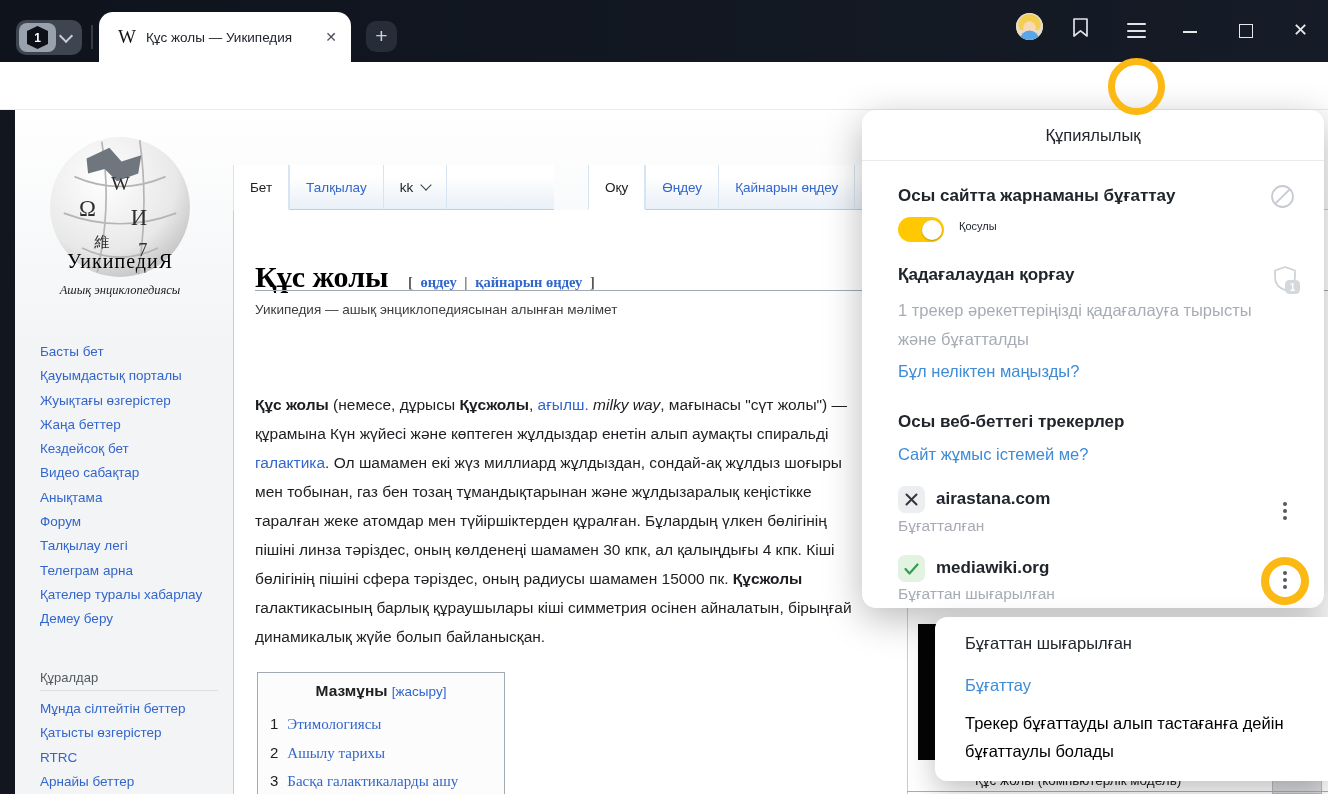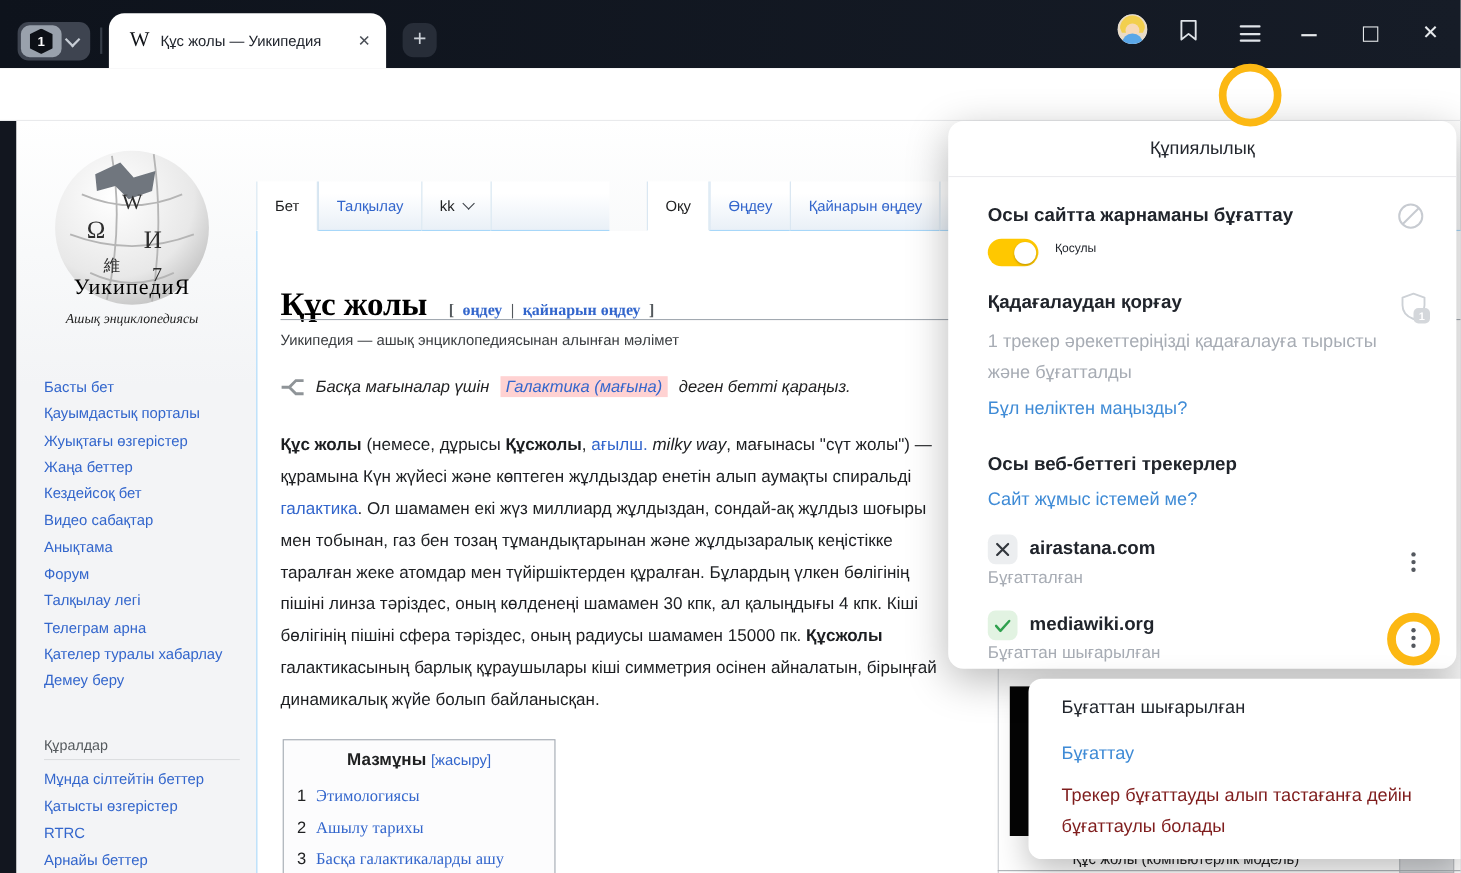--- a/index.html
+++ b/index.html
@@ -109,21 +109,21 @@
   .trow-ico.allowed{background:#e2f3e2;}
   .trow-domain{position:absolute;left:74px;font-size:17px;font-weight:600;color:#20242b;}
   .trow-status{position:absolute;left:36px;font-size:15.5px;color:#a7acb4;}
   .kebab{position:absolute;width:4px;height:4px;background:#54585f;border-radius:50%;box-shadow:0 7px 0 #54585f,0 14px 0 #54585f;cursor:pointer;}
   .ring2{position:absolute;left:1261px;top:557px;width:48px;height:48px;border:8px solid var(--accent,#fcb813);border-radius:50%;box-sizing:border-box;z-index:36;pointer-events:none;}
 
   
   .dropdown{position:absolute;left:935px;top:617px;width:393px;height:164px;background:#fff;border-radius:12px 0 0 12px;box-shadow:0 10px 30px rgba(0,0,0,.25);z-index:32;}
   .dd-current{position:absolute;left:30px;top:17px;font-size:16.5px;color:#22262d;}
   .dd-action{position:absolute;left:30px;top:59px;font-size:16.5px;color:var(--browser-link,#3f8bd6);cursor:pointer;}
-  .dd-note{position:absolute;left:30px;top:92px;width:330px;font-size:16.5px;line-height:28px;color:#7f1d1d;}
+  .dd-note{position:absolute;left:30px;top:92px;width:330px;font-size:16.5px;line-height:28px;color:#000000;}
 </style>
 </head>
 <body>
 
 <div class="stage">
 
   <div class="tabbar">
     <div class="tab-counter">
       <div class="counter-chip">
         <div class="counter-badge">1</div>
@@ -300,28 +300,20 @@
       <span class="br">[</span>
       <a>өңдеу</a>
       <span class="br">|</span>
       <a>қайнарын өңдеу</a>
       <span class="br">]</span>
     </span>
   </h1>
   <div class="whr"></div>
   <div class="wtagline">Уикипедия — ашық энциклопедиясынан алынған мәлімет</div>
 
-  <div class="hatnote">
-    <svg width="22" height="16" viewBox="0 0 22 16">
-      <path d="M1 8h7l6-6h7M8 8l6 6h7" fill="none" stroke="#8f9498" stroke-width="2.6"></path>
-    </svg>
-    <span>Басқа мағыналар үшін</span>
-    <a>Галактика (мағына)</a>
-    <span>деген бетті қараңыз.</span>
-  </div>
 
   <p class="wpara"><span style="font-weight: bold;">Құс жолы</span><span> (немесе, дұрысы </span><span style="font-weight: bold;">Құсжолы</span><span>, </span><a>ағылш.</a><span> </span><span style="font-style: italic;">milky way</span><span>, мағынасы "сүт жолы") — құрамына Күн жүйесі және көптеген жұлдыздар енетін алып аумақты спиральді </span><a>галактика</a><span>. Ол шамамен екі жүз миллиард жұлдыздан, сондай-ақ жұлдыз шоғыры мен тобынан, газ бен тозаң тұмандықтарынан және жұлдызаралық кеңістікке таралған жеке атомдар мен түйіршіктерден құралған. Бұлардың үлкен бөлігінің пішіні линза тәріздес, оның көлденеңі шамамен 30 кпк, ал қалыңдығы 4 кпк. Кіші бөлігінің пішіні сфера тәріздес, оның радиусы шамамен 15000 пк. </span><span style="font-weight: bold;">Құсжолы</span><span> галактикасының барлық құраушылары кіші симметрия осінен айналатын, бірыңғай динамикалық жүйе болып байланысқан.</span></p>
 
   <div class="toc">
     <div class="toc-title">
       <b>Мазмұны</b>
       <span class="hide"><span>[</span><span>жасыру</span><span>]</span></span>
     </div>
     <div>
 

